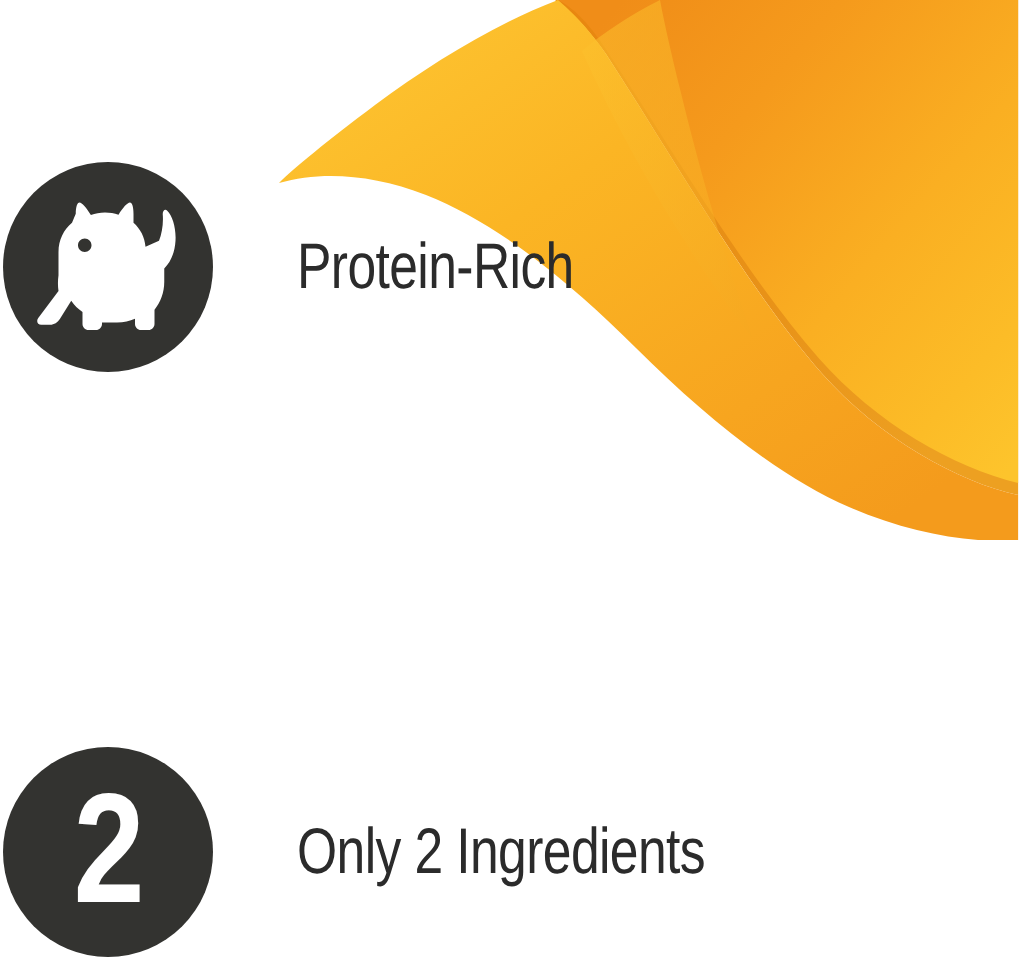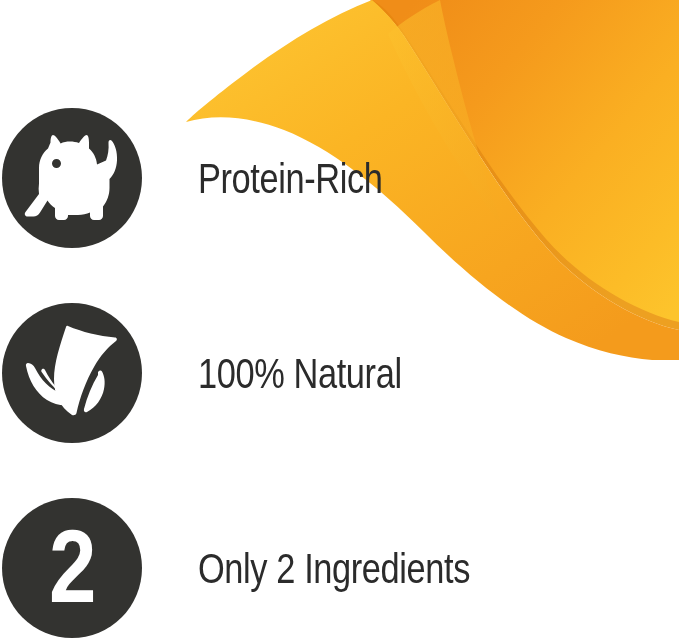--- a/index.html
+++ b/index.html
@@ -126,33 +126,20 @@
 
   <div class="feature-row row-0">
     <div class="icon-badge">
       <svg width="104" height="92" viewBox="0 0 104 92">
         <path fill="#ffffff" d="M30.5 10.5 C30.5 6 31.5 3 33 3 C34.6 3 37.6 6.4 40.6 11.4 C43.4 10.2 46.6 9.6 50 9.6 C53.2 9.6 56.2 10.1 59 11.1 C62 6.3 65 3 66.6 3 C68.1 3 69 6 69 10.5 L69 16.5 C73.5 20.5 76.5 26 77 32.5 L86 28.5 C88 23.5 89 17 88.5 11 C88.3 8.5 90 7 91.5 8.5 C95 12 97.5 20 97 28.5 C96.6 36 94 42.5 89.5 47 L89.5 56 C89.5 63 87 69.5 83 74.5 L83 84 C83 86.2 81.2 88 79 88 L74 88 C71.8 88 70 86.2 70 84 L70 80.5 C66.5 82 62.5 83 58 83 L48 83 L48 84 C48 86.2 46.2 88 44 88 L39 88 C36.8 88 35 86.2 35 84 L35 76 C32 74 29.5 71.5 27.5 68.5 L20 80.5 C18.5 83 16 84.5 13.5 84.5 L7.5 84.5 C5 84.5 4 82 5.5 80 L19 62 C18.5 58.5 18.5 55 19 51.5 L19 36 C19 28 22.5 21 28 16.5 Z M36.5 27 C34 27 32 29 32 31.5 C32 34 34 36 36.5 36 C39 36 41 34 41 31.5 C41 29 39 27 36.5 27 Z"></path>
       </svg>
     </div>
     <div class="feature-label">Protein-Rich</div>
   </div>
 
-  <div class="feature-row row-1">
-    <div class="icon-badge">
-      <svg width="104" height="100" viewBox="0 0 104 100">
-
-        <path fill="#ffffff" d="M46 4 C40 22 34 40 34 56 C34 72 40 84 52 92 C54 92.5 56 92 56.5 90 C60 74 66 58 74 44 C80 33 88 24 96 18 C97.5 17 97 14.5 95 14.5 C79 13 62 9 48 3 C47 2.6 46.3 3 46 4 Z"></path>
-
-        <path fill="#ffffff" d="M78 52 C72 62 67 74 64 86 C63.4 88.4 65 90 67 89 C76 84 82 76 84 66 C85.4 59 84.5 53 82 48.5 C81 46.8 79 47.6 78 49 Z"></path>
-
-        <path fill="#ffffff" d="M8 40 C6.4 40 5.6 41.4 6 43 C9 58 16 70 27 77 C34 81.4 42 83 49 82 C50.8 81.7 51.4 79.6 50 78.4 C40 70 31 59 25 47 C24.4 45.8 23 45.4 22 46.2 C21 47 21 48.6 22 49.6 C27 57 33 64 40 70 C30 66 21 57 15 45 C13.6 42.2 11 40 8 40 Z"></path>
-      </svg>
-    </div>
-    <div class="feature-label">100% Natural</div>
-  </div>
 
   <div class="feature-row row-2">
     <div class="icon-badge">
       <span class="badge-number">2</span>
     </div>
     <div class="feature-label">Only 2 Ingredients</div>
   </div>
 
 </div>
 

